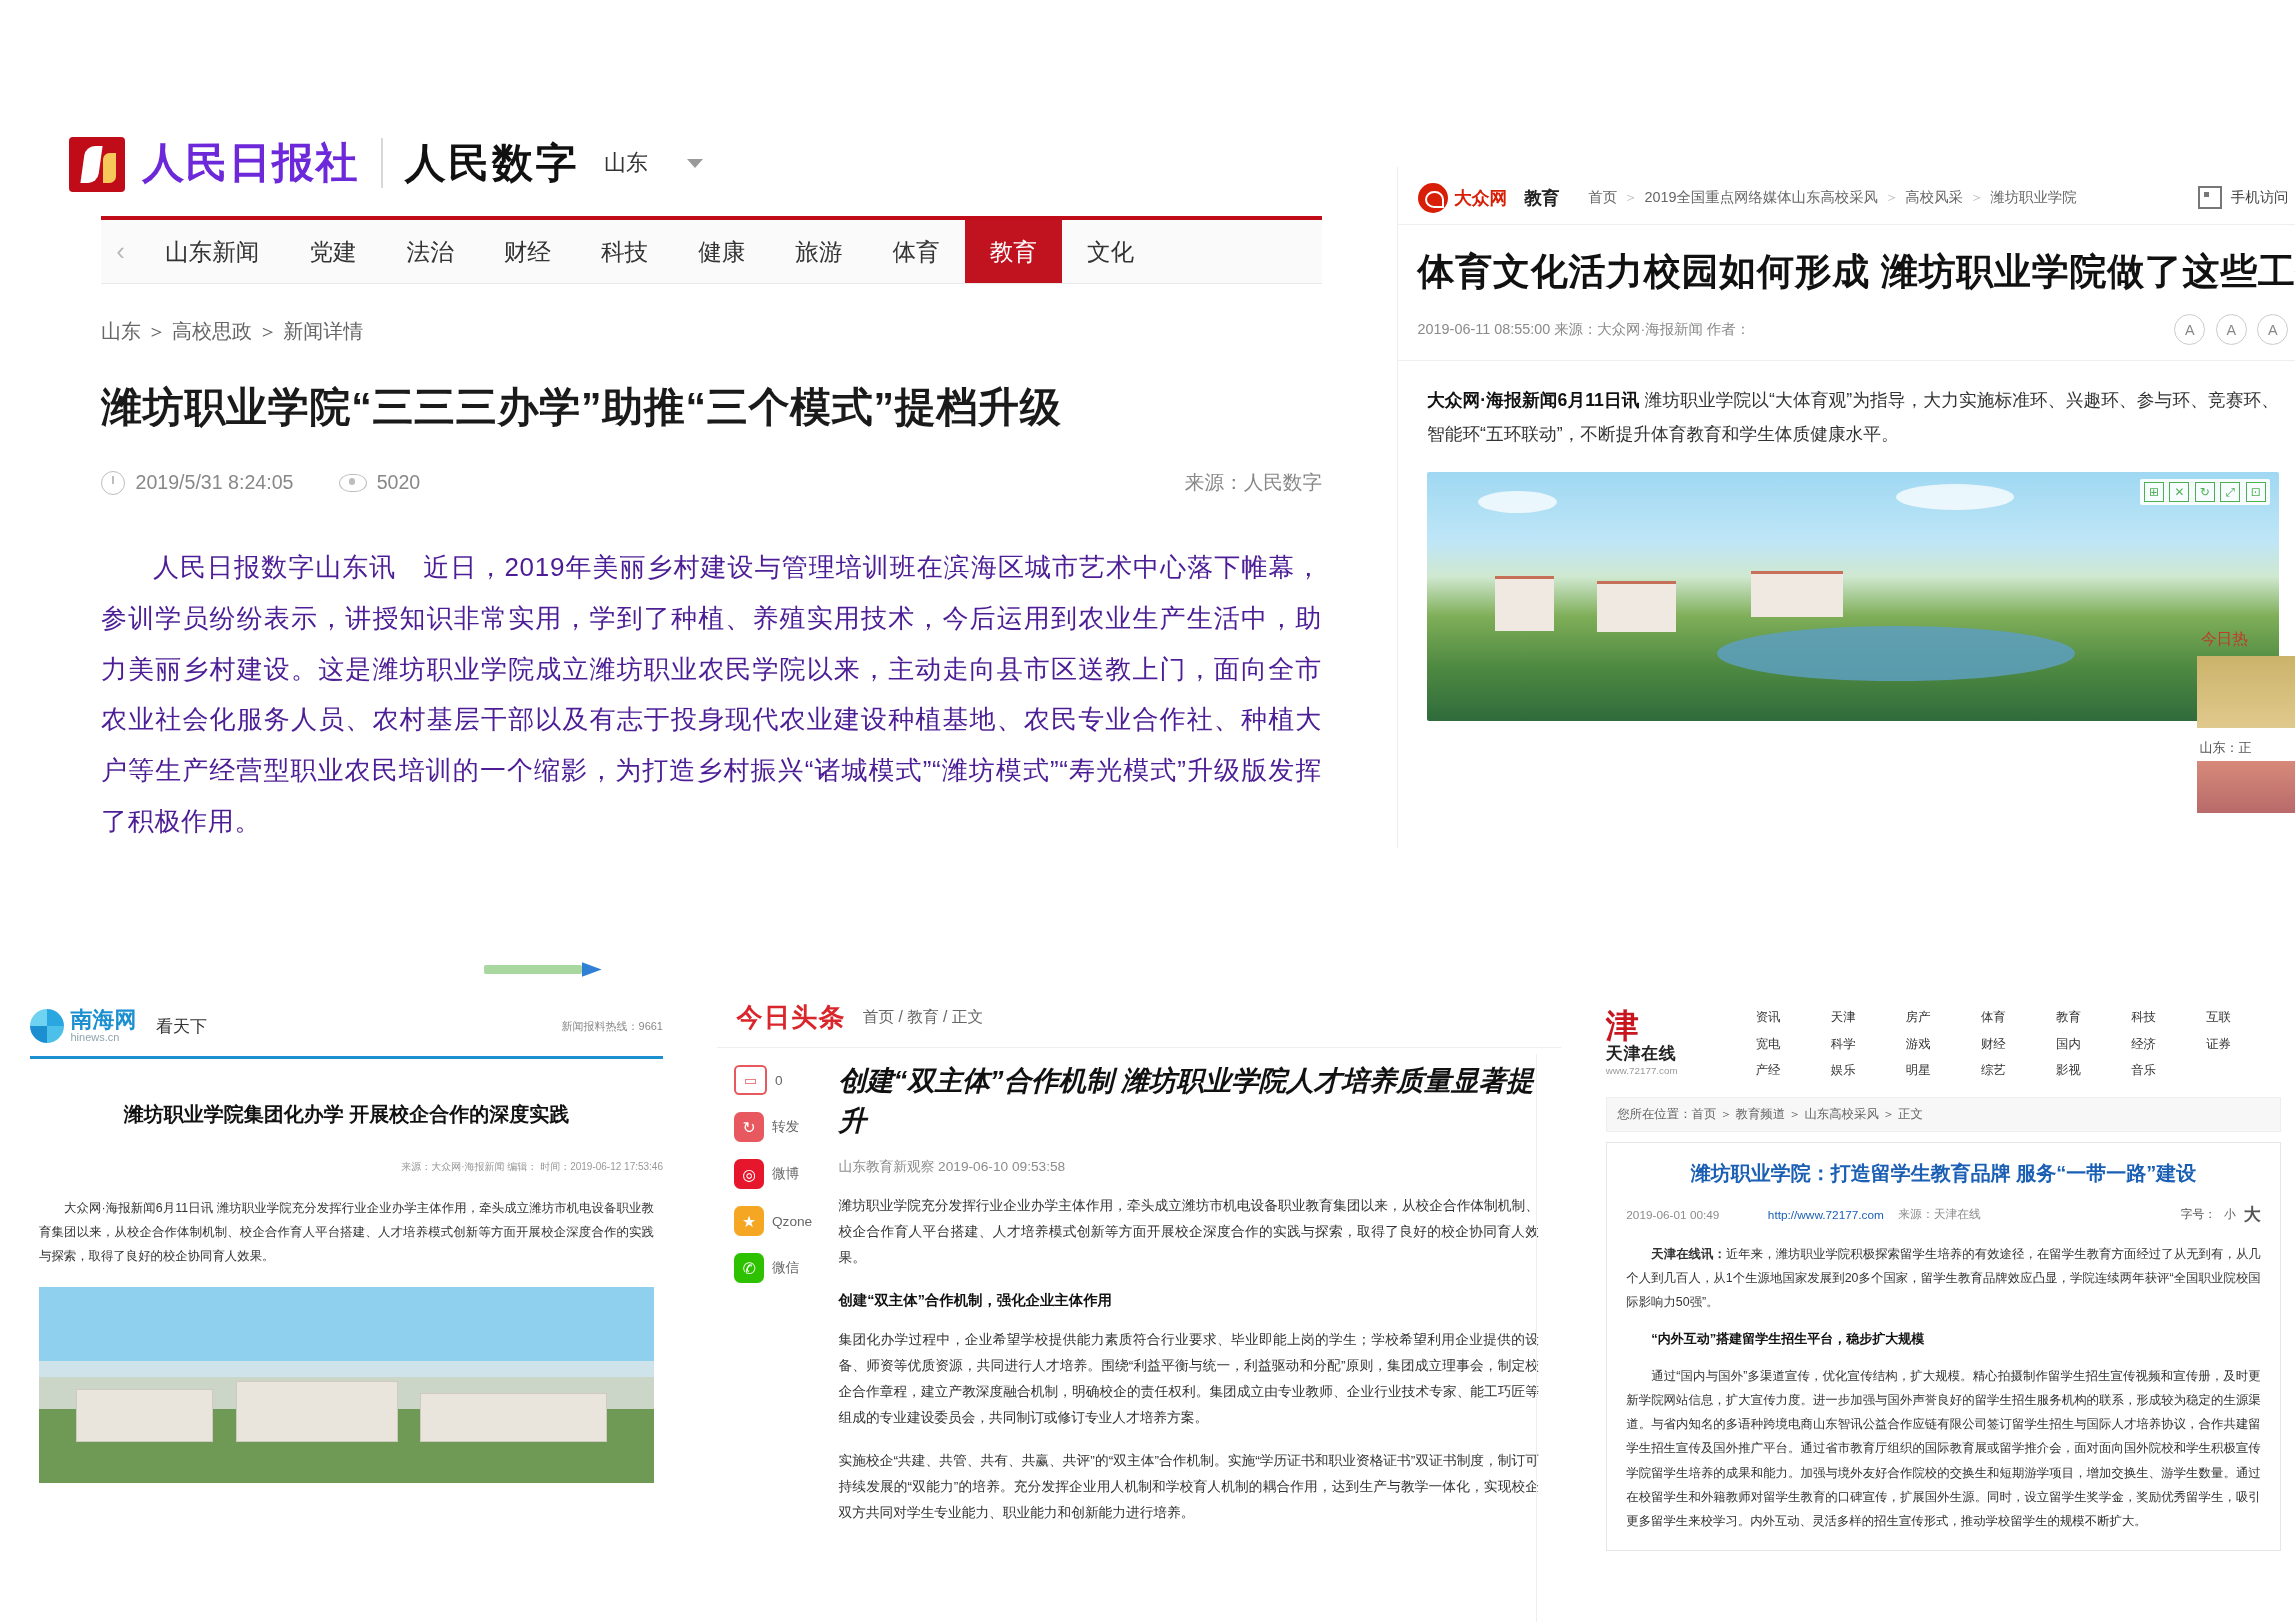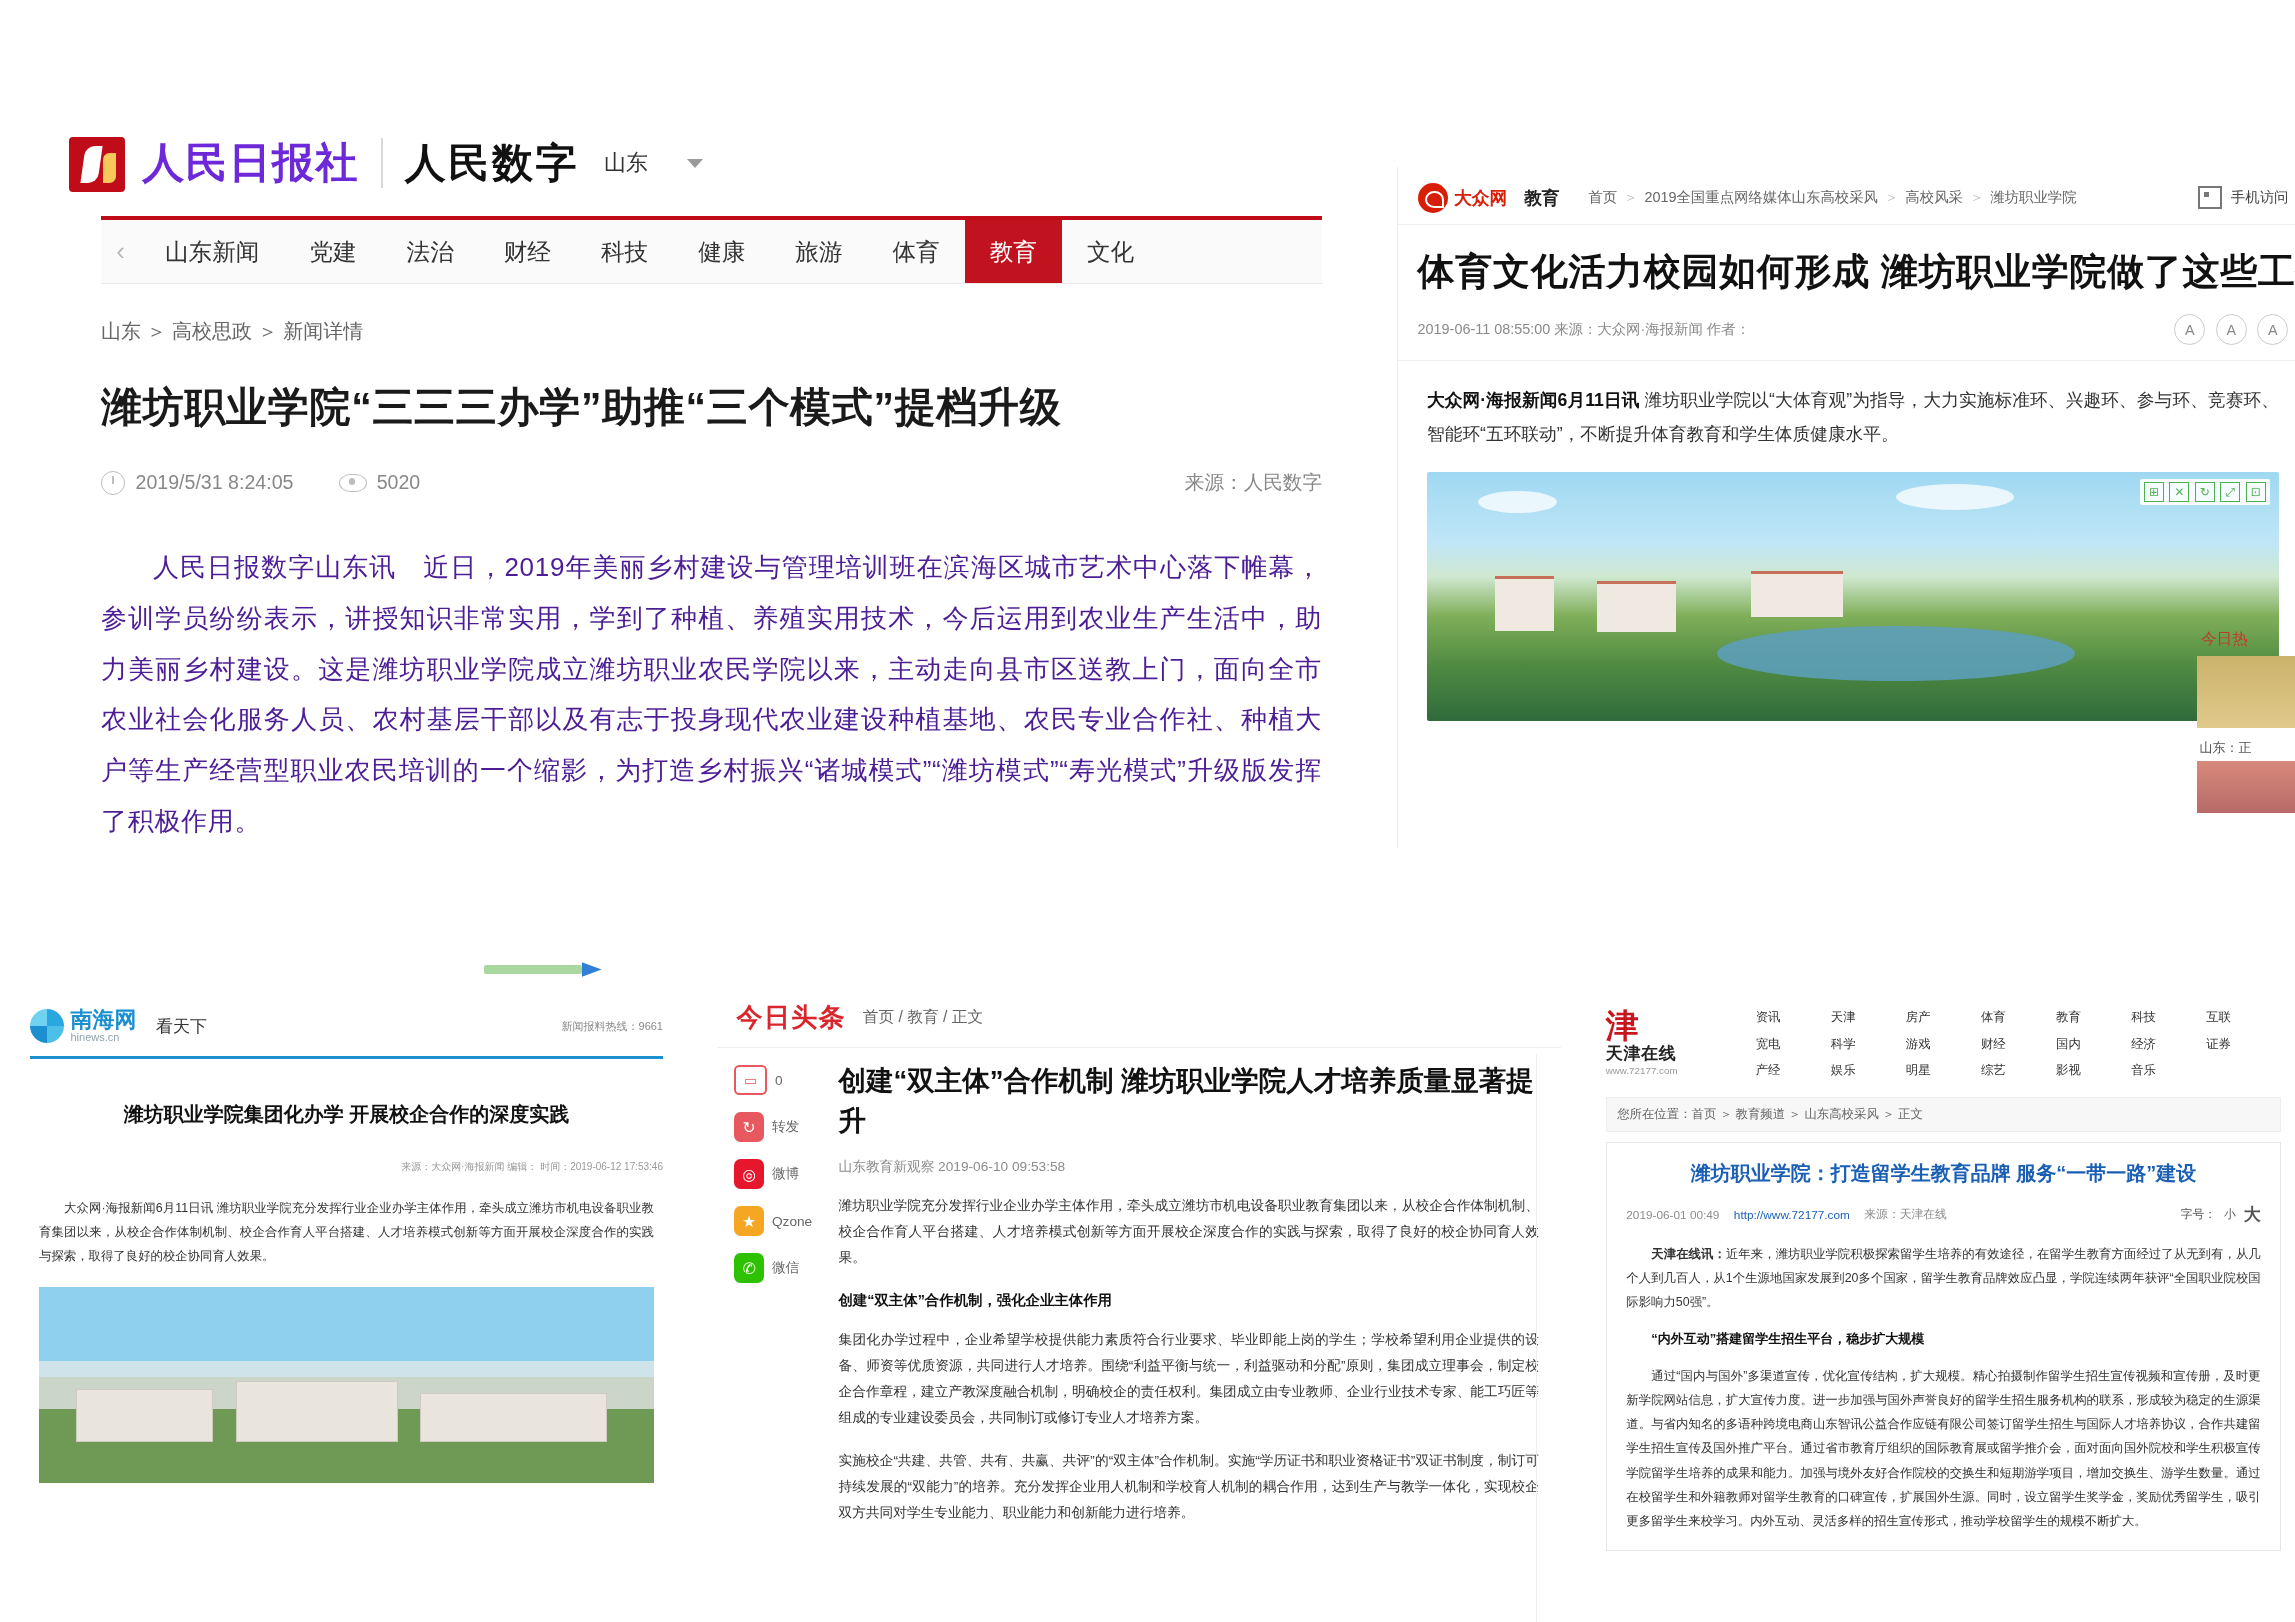--- a/index.html
+++ b/index.html
@@ -88,39 +88,39 @@
   .tt-crumb{font-size:15.7px;color:#666;}
   .tt-pen{position:absolute;left:484px;top:961px;width:118px;height:17px;}
   .tt-pen .body{position:absolute;left:0;top:3.9px;width:98px;height:9.2px;background:#a8d8a0;border-radius:2px;}
   .tt-pen .tip{position:absolute;left:98px;top:1.3px;width:19.6px;height:14.4px;background:#2f7fd6;clip-path:polygon(0 0,100% 50%,0 100%);}
   .tt-wrap{display:flex;}
   .tt-share{width:98px;padding:17px 0 0 17px;}
   .tt-sh{display:flex;align-items:center;gap:7.9px;margin-bottom:17px;font-size:13.7px;color:#666;}
   .tt-sh .ic{width:30px;height:30px;border-radius:6.5px;display:flex;align-items:center;justify-content:center;color:#fff;font-size:15.7px;}
   .ic-cmt{border:2px solid #e8585f;border-radius:5.2px;color:#e8585f;width:29px;height:26px;display:flex;align-items:center;justify-content:center;}
   .tt-main{flex:1;padding:13px 22px 0 6.5px;}
-  .tt-title{font-size:27.5px;font-weight:bold;color:#111;line-height:1.45;}
+  .tt-title{font-size:27.5px;font-weight:bold;color:#111;line-height:1.45;font-style:italic;}
   .tt-meta{margin-top:17px;font-size:13.7px;color:#8c8c8c;}
   .tt-p{margin-top:17px;font-size:13.7px;line-height:1.9;color:#333;text-align:justify;}
   .tt-h{margin-top:19.6px;font-size:14.4px;font-weight:bold;color:#111;}
   .tt-rightcol{position:absolute;right:0;top:72px;width:23.6px;bottom:0;border-left:0.7px solid #eee;}
 
   
   #panelE{left:1590px;top:995px;width:707px;height:628px;}
   .tj-head{display:flex;align-items:flex-start;padding:14.4px 15.7px 7.9px 15.7px;gap:13px;}
   .tj-logo{width:137px;}
   .tj-jin{font-size:33px;font-weight:bold;color:#c8161d;font-family:"DejaVu Serif",serif;line-height:1;}
   .tj-name{font-size:17px;font-weight:bold;color:#222;letter-spacing:0.7px;}
   .tj-url{font-size:9.8px;color:#999;}
   .tj-nav{flex:1;display:grid;grid-template-columns:repeat(7,1fr);row-gap:9.2px;font-size:12.4px;color:#333;}
   .tj-crumb{margin:10.5px 15.7px 0 15.7px;background:#f7f7f7;border:0.7px solid #eee;padding:7.9px 10.5px;font-size:12.4px;color:#666;}
   .tj-card{margin:10.5px 15.7px 0 15.7px;border:0.7px solid #e6e6e6;padding:17px 19.6px;}
   .tj-title{font-size:20px;font-weight:bold;color:#1a5fb4;text-align:center;}
   .tj-meta{margin-top:15.7px;font-size:11.8px;color:#8c8c8c;display:flex;align-items:center;gap:14.4px;}
-  .tj-meta a{color:#1a5fb4;text-decoration:none;}
+  .tj-meta a{color:#1a5fb4;text-decoration:none;margin-left:34px;}
   .tj-size{margin-left:auto;display:flex;align-items:center;gap:7.9px;color:#555;}
   .tj-size .big{font-size:17px;font-weight:bold;}
   .tj-p{margin-top:15.7px;font-size:12.4px;line-height:1.95;color:#333;text-align:justify;text-indent:25px;}
   .tj-p b{font-weight:bold;}
   .tj-sub{margin-top:15.7px;font-size:13px;font-weight:bold;color:#111;text-indent:25px;}
 </style>
 </head>
 <body>
 
 <div class="panel" id="panelA">

